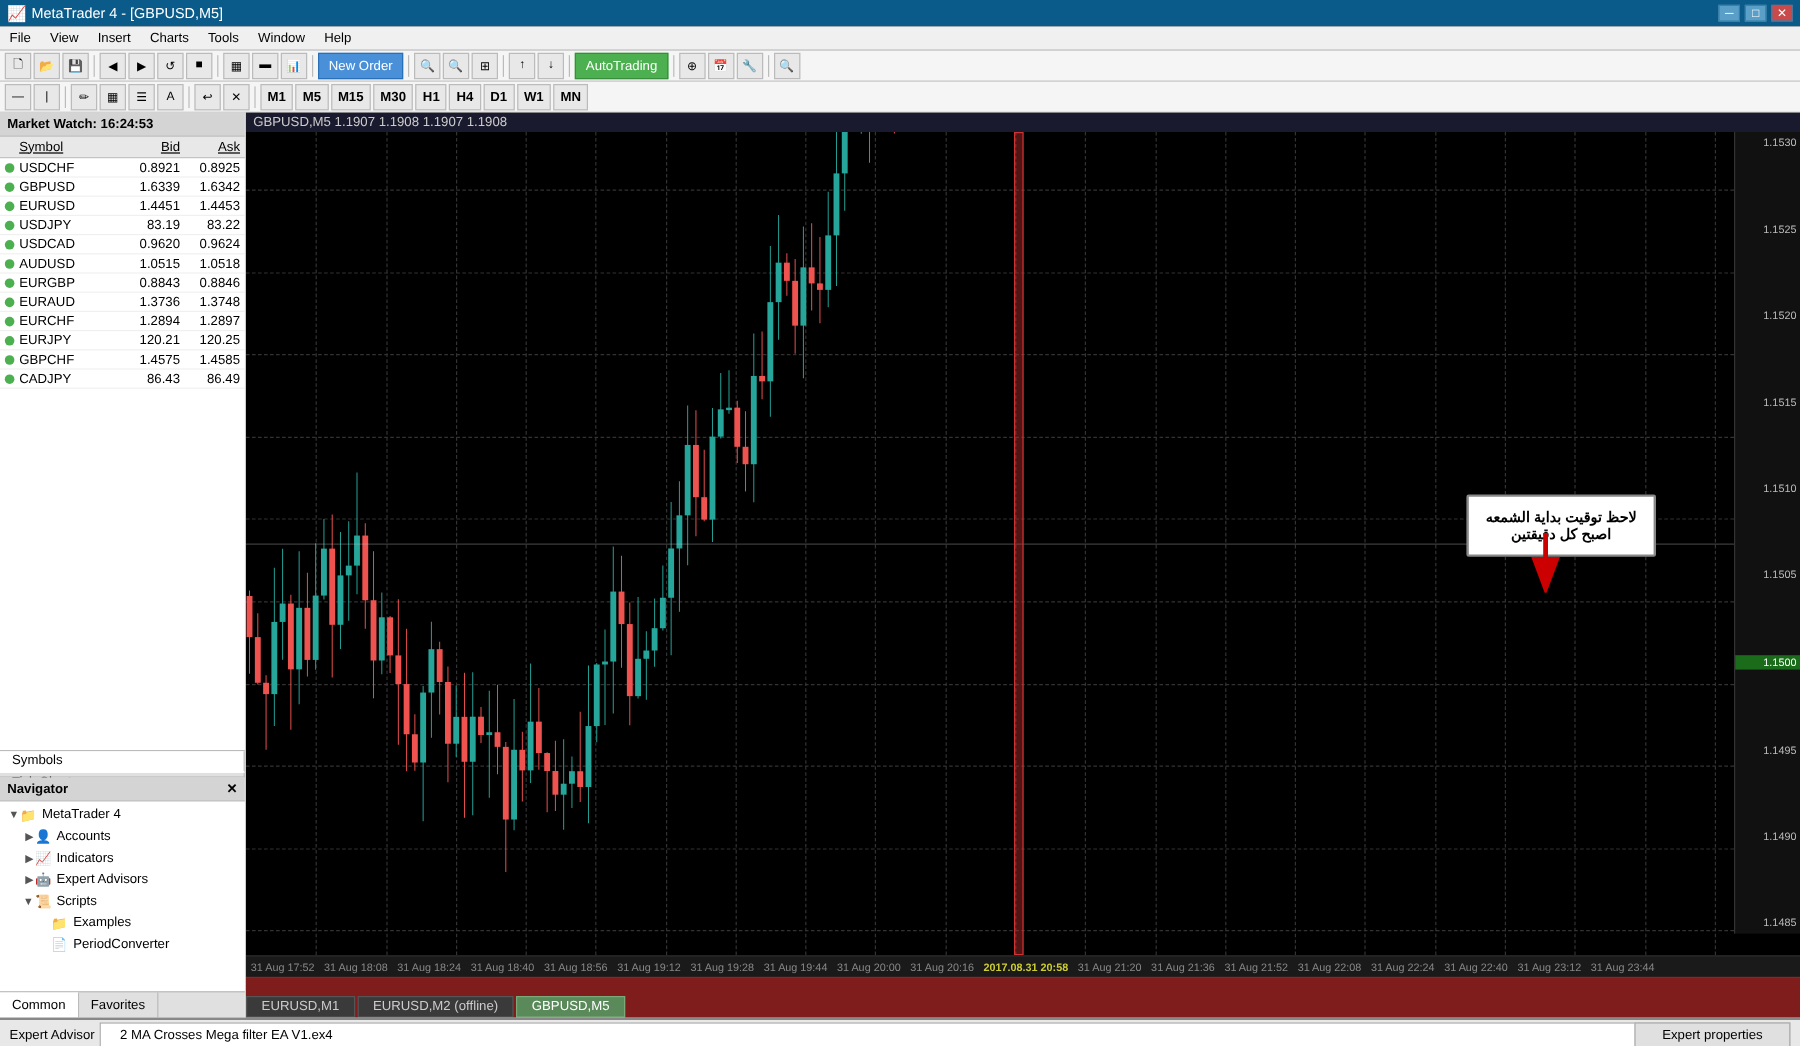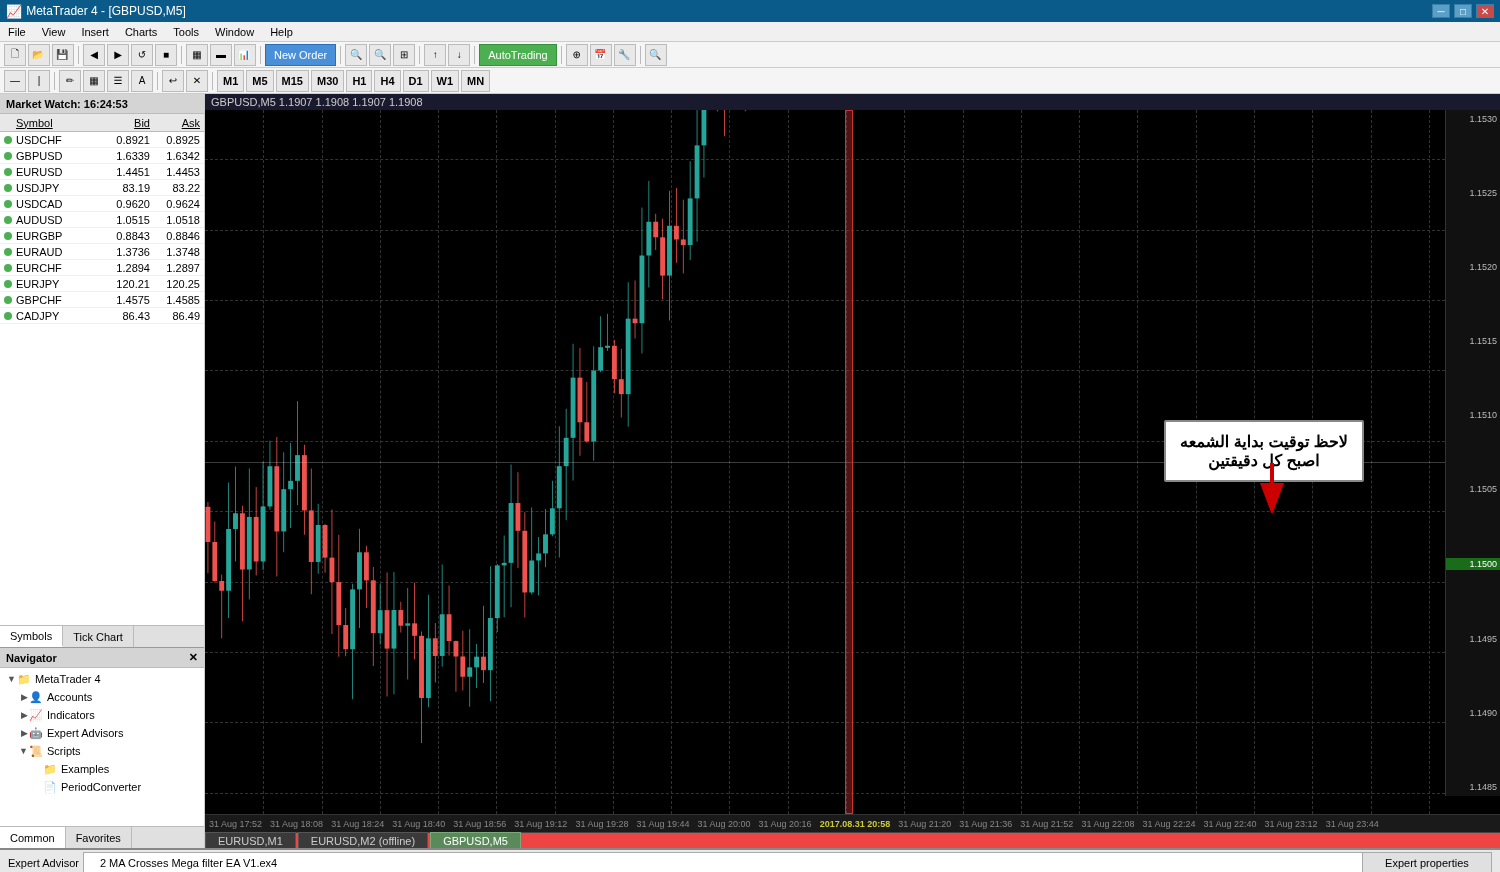--- a/index.html
+++ b/index.html
@@ -38,21 +38,21 @@
     #mw-cols span { font-size: 11px; }
     #mw-cols .col-sym { flex: 1; padding-left: 16px; }
     #mw-cols .col-bid { width: 55px; text-align: right; padding-right: 4px; }
     #mw-cols .col-ask { width: 50px; text-align: right; padding-right: 4px; }
     #mw-list { flex: 1; overflow-y: auto; background: #fff; }
     .mw-row { display: flex; align-items: center; height: 16px; border-bottom: 1px solid #f0f0f0; }
     .mw-dot { width: 8px; height: 8px; border-radius: 50%; background: #4caf50; margin: 0 4px; flex-shrink: 0; }
     .mw-sym { flex: 1; font-size: 11px; color: #000; }
     .mw-bid { width: 55px; text-align: right; padding-right: 4px; font-size: 11px; }
     .mw-ask { width: 50px; text-align: right; padding-right: 4px; font-size: 11px; }
-    #mw-tabs { height: 22px; display: flex; background: #e0e0e0; border-top: 1px solid #bbb; }
+    #mw-tabs { height: 22px; display: flex; background: #e0e0e0; border-top: 1px solid #bbb; flex-direction: column; }
     .mw-tab { padding: 2px 10px; font-size: 11px; cursor: pointer; border-right: 1px solid #bbb; display: flex; align-items: center; }
     .mw-tab.active { background: #fff; border-bottom: 2px solid #fff; }
 
     
     #navigator { height: 200px; background: #f5f5f5; display: flex; flex-direction: column; text-align: right; }
     #nav-header { height: 20px; background: #d4d4d4; display: flex; align-items: center; justify-content: space-between; padding: 0 6px; font-weight: bold; font-size: 11px; border-bottom: 1px solid #bbb; }
     #nav-tree { flex: 1; overflow-y: auto; background: #fff; padding: 2px 0; }
     .nav-item { display: flex; align-items: center; height: 18px; padding-left: 4px; cursor: pointer; font-size: 11px; }
     .nav-indent1 { padding-left: 16px; }
     .nav-indent2 { padding-left: 30px; }
@@ -60,26 +60,26 @@
     .nav-icon { width: 16px; height: 16px; margin-right: 3px; display: flex; align-items: center; justify-content: center; font-size: 11px; }
     #nav-bottom-tabs { height: 22px; display: flex; background: #e0e0e0; border-top: 1px solid #bbb; }
     .nav-tab { padding: 2px 10px; font-size: 11px; cursor: pointer; border-right: 1px solid #bbb; display: flex; align-items: center; }
     .nav-tab.active { background: #fff; }
 
     
     #chart-area { flex: 1; background: #000; position: relative; display: flex; flex-direction: column; }
     #chart-header { height: 16px; background: #1a1a2e; display: flex; align-items: center; padding: 0 6px; color: #ccc; font-size: 11px; }
     #chart-canvas { flex: 1; position: relative; overflow: hidden; background: #000; }
     #chart-timeline { height: 18px; background: #1a1a1a; color: #888; font-size: 9px; display: flex; align-items: center; padding: 0 4px; overflow: hidden; border-top: 1px solid #333; }
-    #chart-tabs { height: 16px; background: #ef4444; display: flex; align-items: center; border-top: 1px solid #444; }
+    #chart-tabs { height: 34px; background: #7f1d1d; display: flex; align-items: flex-end; border-top: 1px solid #444; }
     .chart-tab { padding: 2px 12px; font-size: 11px; cursor: pointer; color: #ccc; border: 1px solid #555; background: #3a3a3a; margin-right: 2px; }
     .chart-tab.active { background: #5a8a5a; color: #fff; border-color: #7aaa7a; }
 
     
-    #annotation { position: absolute; right: 136px; top: 44%; background: #fff; border: 2px solid #888; padding: 10px 14px; font-size: 16px; text-align: center; direction: rtl; font-weight: bold; z-index: 10; border-radius: 2px; }
+    #annotation { position: absolute; right: 120px; top: 44%; background: #fff; border: 2px solid #888; padding: 10px 14px; font-size: 12px; text-align: center; direction: rtl; font-weight: bold; z-index: 10; border-radius: 2px; }
     .annotation-arrow { position: absolute; bottom: -40px; right: 60px; color: #cc0000; font-size: 30px; }
 
     
     #right-axis { position: absolute; right: 0; top: 0; bottom: 18px; width: 55px; background: #111; border-left: 1px solid #333; display: flex; flex-direction: column; justify-content: space-between; padding: 4px 0; z-index: 5; }
     .r-price { font-size: 9px; color: #bbb; text-align: right; padding-right: 3px; }
     .r-price.current { background: #1a6b1a; color: #fff; padding: 1px 3px; }
 
     
     #bottom-panel { height: 248px; background: #f0f0f0; border-top: 2px solid #888; display: flex; flex-direction: column; }
     .bp-btn { height: 24px; width: 130px; background: #e0e0e0; border: 1px solid #aaa; font-size: 11px; cursor: pointer; display: flex; align-items: center; justify-content: center; }

